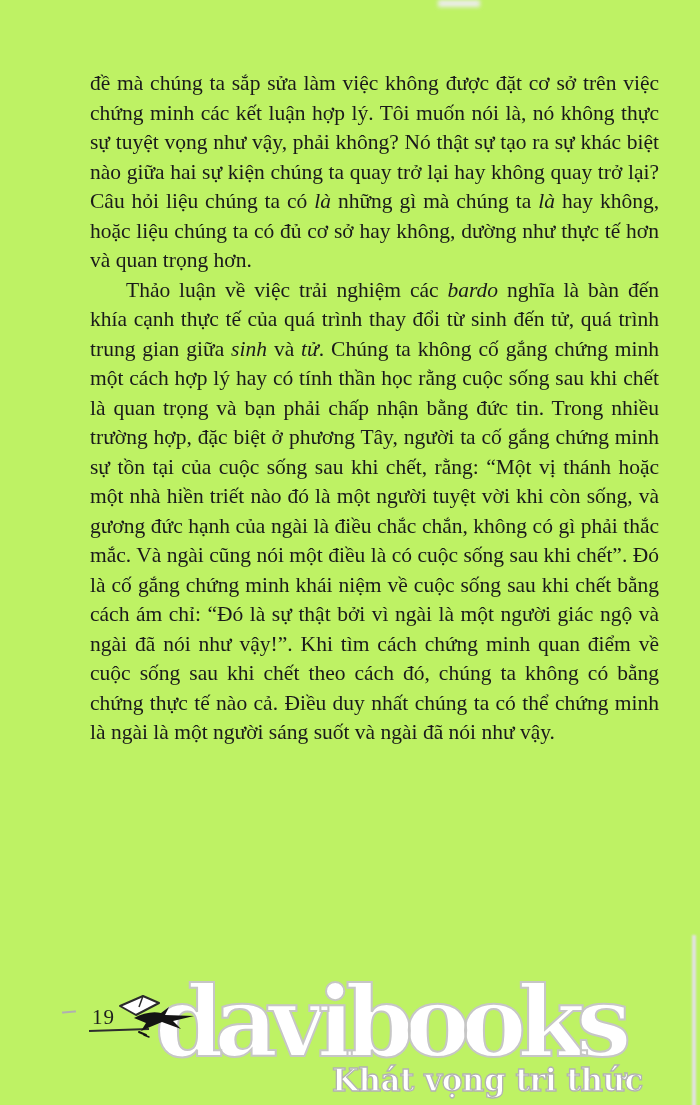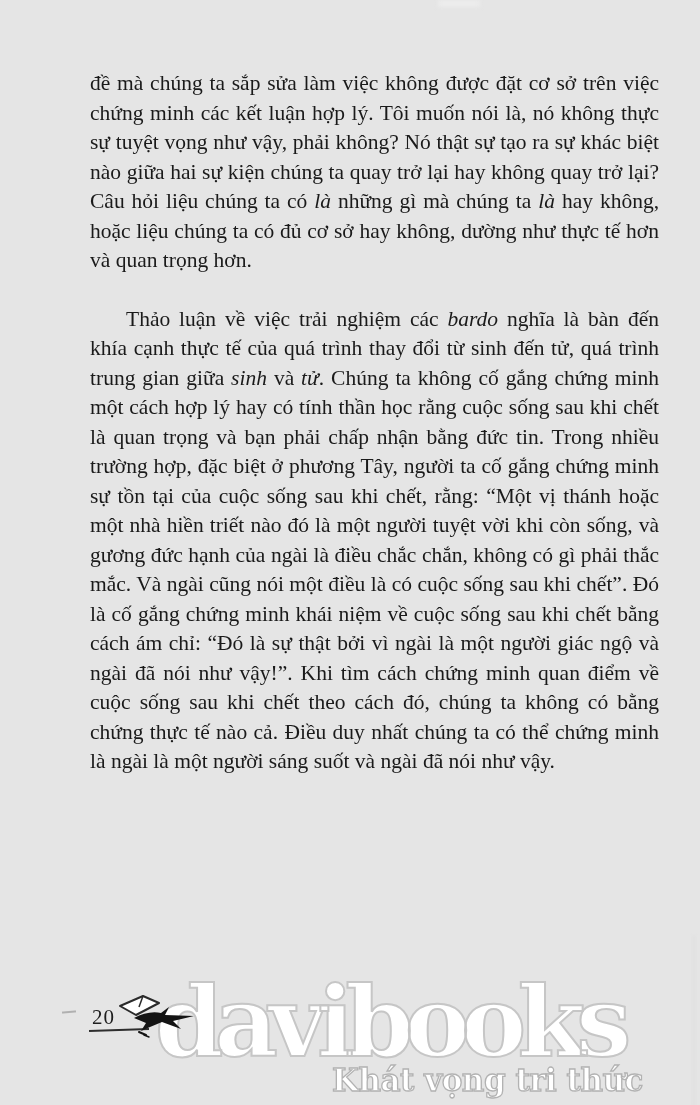--- a/index.html
+++ b/index.html
@@ -6,33 +6,33 @@
   body {
     width: 700px; height: 1105px;
     background: #ffffff;
     overflow: hidden;
     font-family: "Liberation Serif", "DejaVu Serif", serif;
     position: relative;
   }
   .page {
     position: absolute; inset: 0;
     width: 700px; height: 1105px;
-    background: #e5e5e5;
+    background: #bef264;
   }
   
   .main-text {
     position: absolute;
     left: 90px; top: 69px; width: 569px;
     color: #1a1a1a;
     font-size: 21.5px;
     line-height: 29.5px;
     text-align: justify;
   }
   .para { margin: 0; }
-  .para + .para { margin-top: 29px; }
+  .para + .para { margin-top: 0; }
   .para.indent { text-indent: 36px; }
   .para i { font-style: italic; }
 
   
   .wm-svg { position: absolute; left: 0; top: 968px; overflow: visible; z-index: 1; }
   .wm-brand {
     font-family: "DejaVu Serif", serif;
     font-weight: bold;
     font-size: 98px;
     letter-spacing: -9px;
@@ -95,21 +95,21 @@
   <div class="main-text">
       <p class="para"><span>đề mà chúng ta sắp sửa làm việc không được đặt cơ sở trên việc chứng minh các kết luận hợp lý. Tôi muốn nói là, nó không thực sự tuyệt vọng như vậy, phải không? Nó thật sự tạo ra sự khác biệt nào giữa hai sự kiện chúng ta quay trở lại hay không quay trở lại? Câu hỏi liệu chúng ta có </span><i>là</i><span> những gì mà chúng ta </span><i>là</i><span> hay không, hoặc liệu chúng ta có đủ cơ sở hay không, dường như thực tế hơn và quan trọng hơn.</span></p>
       <p class="para indent"><span>Thảo luận về việc trải nghiệm các </span><i>bardo</i><span> nghĩa là bàn đến khía cạnh thực tế của quá trình thay đổi từ sinh đến tử, quá trình trung gian giữa </span><i>sinh</i><span> và </span><i>tử</i><span>. Chúng ta không cố gắng chứng minh một cách hợp lý hay có tính thần học rằng cuộc sống sau khi chết là quan trọng và bạn phải chấp nhận bằng đức tin. Trong nhiều trường hợp, đặc biệt ở phương Tây, người ta cố gắng chứng minh sự tồn tại của cuộc sống sau khi chết, rằng: “Một vị thánh hoặc một nhà hiền triết nào đó là một người tuyệt vời khi còn sống, và gương đức hạnh của ngài là điều chắc chắn, không có gì phải thắc mắc. Và ngài cũng nói một điều là có cuộc sống sau khi chết”. Đó là cố gắng chứng minh khái niệm về cuộc sống sau khi chết bằng cách ám chỉ: “Đó là sự thật bởi vì ngài là một người giác ngộ và ngài đã nói như vậy!”. Khi tìm cách chứng minh quan điểm về cuộc sống sau khi chết theo cách đó, chúng ta không có bằng chứng thực tế nào cả. Điều duy nhất chúng ta có thể chứng minh là ngài là một người sáng suốt và ngài đã nói như vậy.</span></p>
     </div>
 
   <svg class="wm-svg" width="700" height="140">
     <text class="wm-brand" x="155" y="88">davibooks</text>
     <text class="wm-tagline" x="332" y="123">Khát vọng tri thức</text>
   </svg>
 
-  <span class="pagenum">20</span>
+  <span class="pagenum">19</span>
   <div class="pagenum-line"></div>
 
   <svg class="logo-svg" width="100" height="50" viewBox="0 0 100 50">
 
     <path d="M14 15 L37 5 L53 12 L30 24 Z" fill="#ffffff" stroke="#2b2b2b" stroke-width="2" stroke-linejoin="round"></path>
     <path d="M37 5 L33 16" fill="none" stroke="#2b2b2b" stroke-width="1.5"></path>
 
     <path d="M28 27 C 37 22, 47 20, 55 22 L63 16 L59 24 L88 25 L67 30 L75 38 L56 31 L44 36 L35 40 L40 32 Z" fill="#141414"></path>
     <path d="M33 41 l7 3" stroke="#141414" stroke-width="2" stroke-linecap="round"></path>
     <path d="M38 44 l5 2" stroke="#141414" stroke-width="1.5" stroke-linecap="round"></path>

